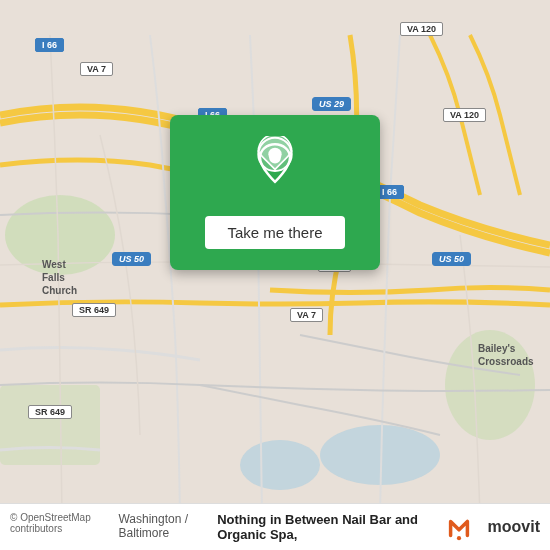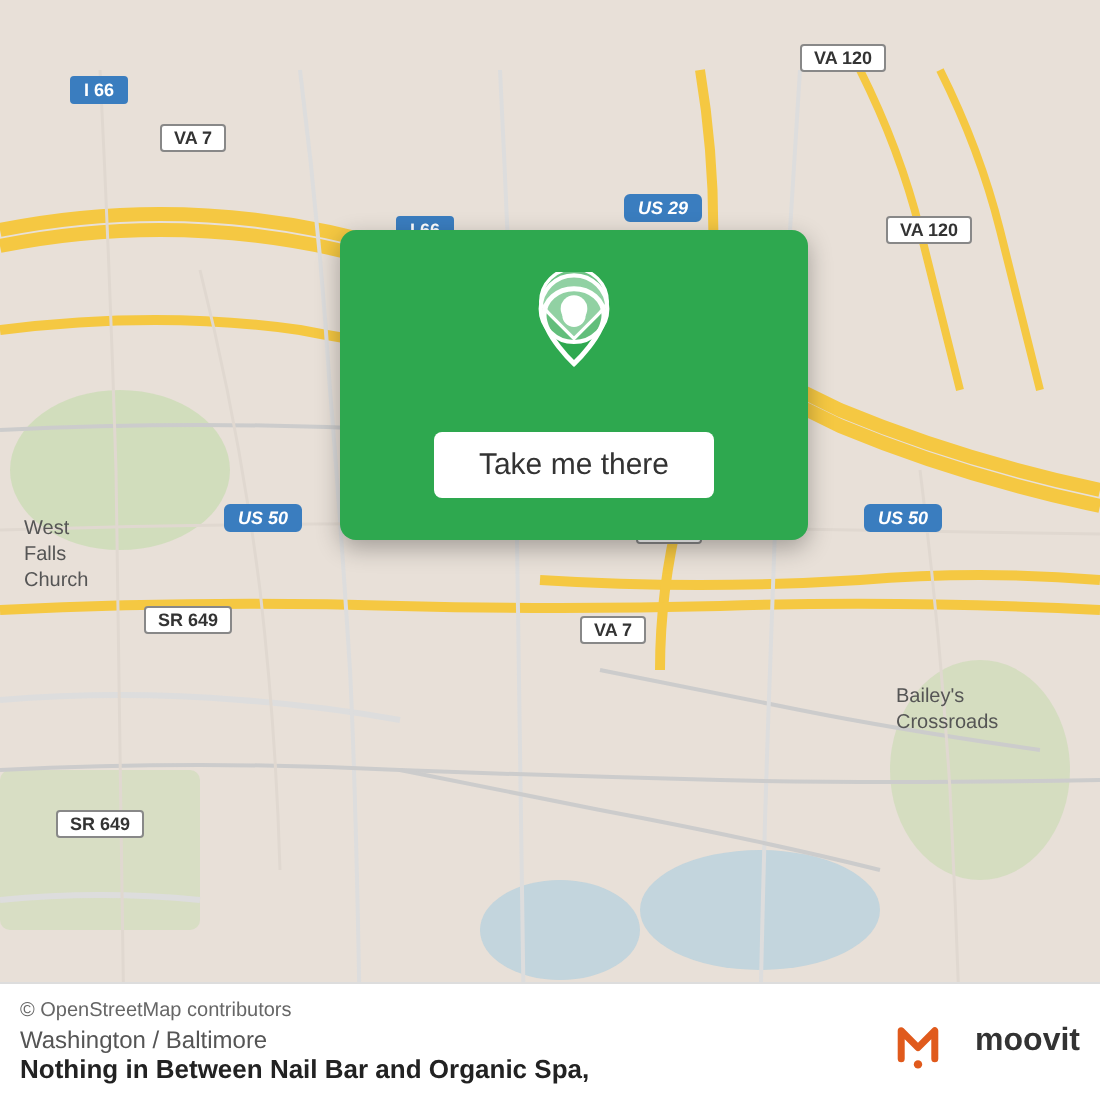--- a/index.html
+++ b/index.html
@@ -23,21 +23,21 @@
       position: absolute;
       top: 0; left: 0;
       width: 100%; height: 100%;
     }
 
     
     #card-overlay {
       position: absolute;
       top: 115px;
       left: 170px;
-      width: 234px;
+      width: 210px;
       height: 155px;
       background-color: #2ea84f;
       border-radius: 8px;
       display: flex;
       flex-direction: column;
       align-items: center;
       justify-content: center;
       box-shadow: 0 4px 12px rgba(0,0,0,0.3);
       gap: 20px;
     }
@@ -69,21 +69,21 @@
       background-color: #fff;
       padding: 8px 10px;
       display: flex;
       align-items: center;
       justify-content: space-between;
       border-top: 1px solid #ddd;
     }
 
     #bottom-left {
       display: flex;
-      flex-direction: column;
+      flex-direction: row;
     }
 
     #copyright-text {
       font-size: 10px;
       color: #666;
       margin-bottom: 2px;
     }
 
     #place-name {
       font-size: 13px;
@@ -141,21 +141,22 @@
     .va-label {
       background-color: #fff;
       color: #333;
       border: 1px solid #888;
     }
 
     .place-text {
       position: absolute;
       font-size: 10px;
       color: #555;
-      font-weight: normal;
+      font-weight: bold;
+      margin-left: 30px;
     }
   </style>
 </head>
 <body>
 
 <div id="map-container">
 
   <svg id="map-bg" viewBox="0 0 550 480" xmlns="http://www.w3.org/2000/svg">
 
     <rect width="550" height="480" fill="#e8e0d8"></rect>

